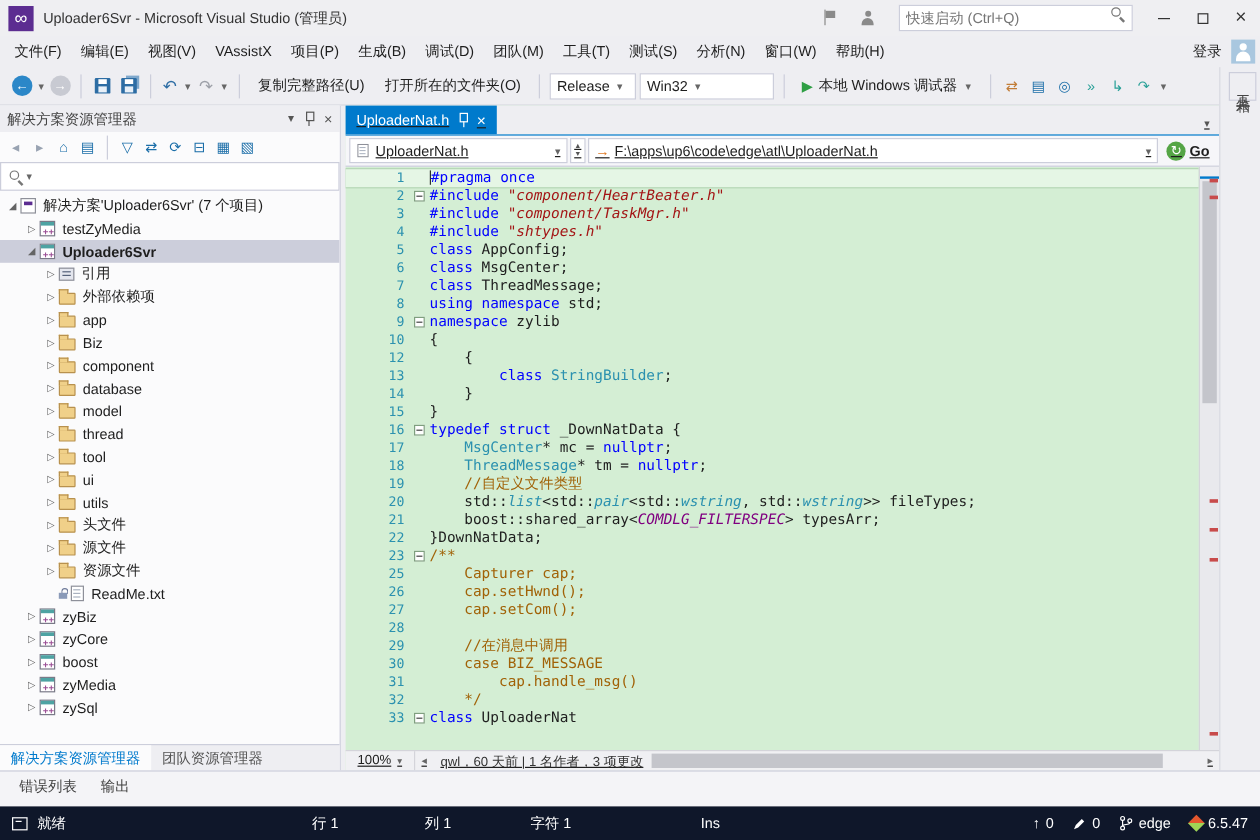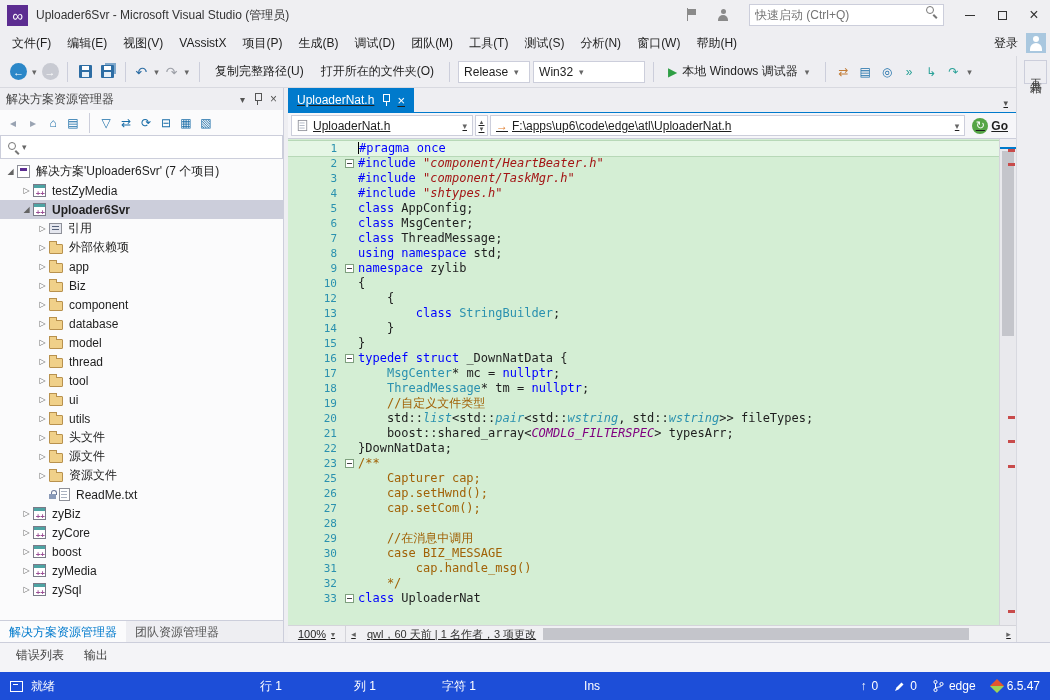--- a/index.html
+++ b/index.html
@@ -144,21 +144,21 @@
 .hsb{flex:1;position:relative;height:100%;}
 .hsb-thumb{position:absolute;left:1px;right:7%;top:2px;bottom:2px;background:#C4C5CB;}
 
 
 .right-strip{position:absolute;top:56px;right:0;width:34px;bottom:58px;background:#EEEEF2;border-left:1px solid #D8D9E0;}
 .toolbox-tab{writing-mode:vertical-rl;margin:4px 7px;padding:8px 2px;color:#444;background:#EEEEF2;border:1px solid #CCCEDB;letter-spacing:2px;}
 
 
 .bottom-panels{position:absolute;left:0;right:0;bottom:28px;height:30px;background:#F4F4F7;border-top:1px solid #CCCEDB;display:flex;align-items:flex-start;gap:4px;padding-left:8px;}
 .bp-tab{padding:4px 8px;color:#424242;white-space:nowrap;}
-.statusbar{position:absolute;left:0;right:0;bottom:0;height:28px;background:#1d4ed8;color:#fff;display:flex;align-items:center;padding:0 10px;}
+.statusbar{position:absolute;left:0;right:0;bottom:0;height:28px;background:#0f172a;color:#fff;display:flex;align-items:center;padding:0 10px;}
 .sb-icon{width:13px;height:11px;border:1px solid #fff;position:relative;margin-right:8px;flex:none;}
 .sb-icon::after{content:"";position:absolute;left:2px;top:2px;width:5px;height:1px;background:#fff;}
 .sb-line{margin-left:205px;}
 .sb-col{margin-left:72px;}
 .sb-char{margin-left:66px;}
 .sb-ins{margin-left:108px;}
 .sb-right{margin-left:auto;display:flex;align-items:center;gap:16px;}
 .sb-pair{display:flex;align-items:center;gap:5px;}
 .va-icon{width:10px;height:10px;transform:rotate(45deg);background:linear-gradient(135deg,#E4572E 50%,#9FD356 50%);display:inline-block;}
 </style>

